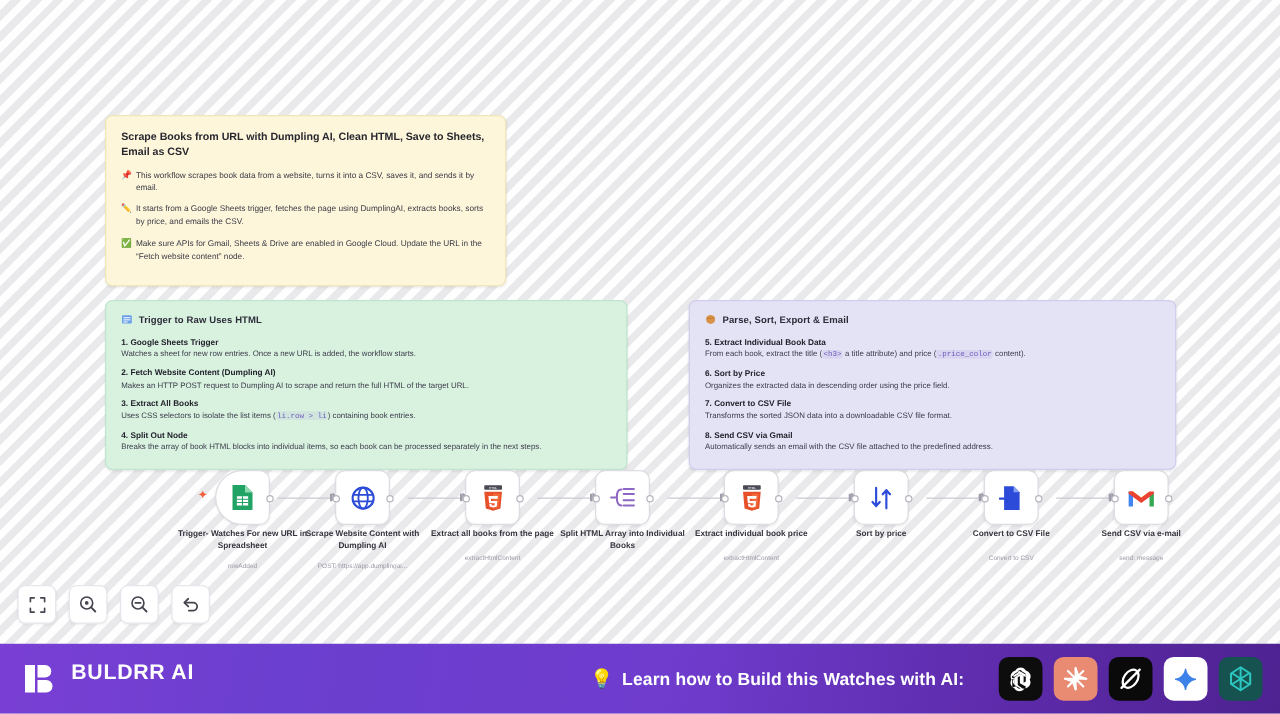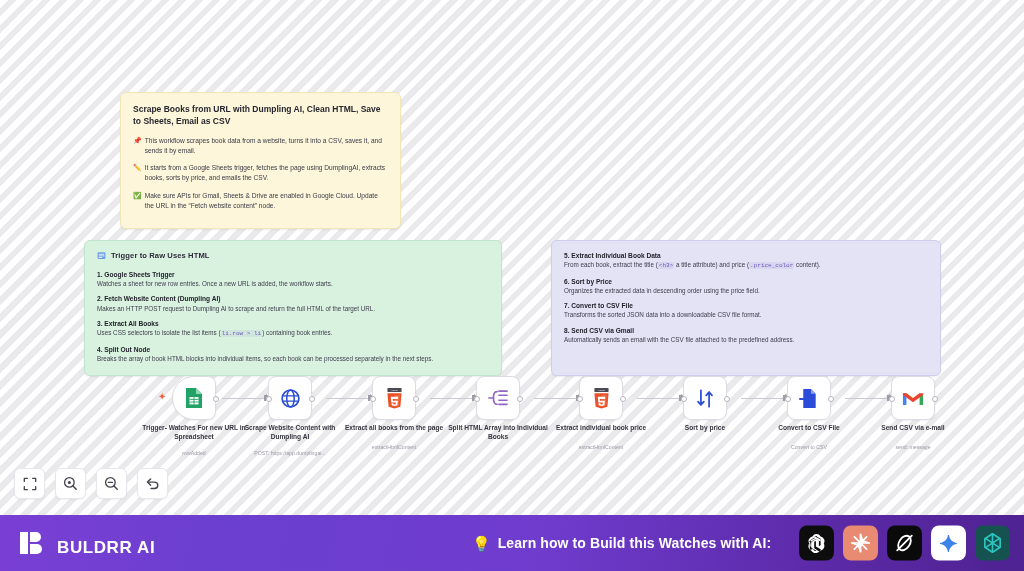--- a/index.html
+++ b/index.html
@@ -28,24 +28,23 @@
 
   
   .note {
     position: absolute;
     border-radius: 6px;
     padding: 10px 12px;
     box-shadow: 0 1px 2px rgba(0,0,0,0.07);
   }
   #note-yellow {
     left: 84px; top: 92px;
-    width: 281px; height: 137px;
+    width: 321px; height: 137px;
     background: #fdf6da;
     border: 1px solid #f0e6b8;
-    margin-left: 36px;
   }
   #note-green {
     left: 84px; top: 240px;
     width: 418px; height: 136px;
     background: #d9f2e0;
     border: 1px solid #bfe6cc;
   }
   #note-purple {
     left: 551px; top: 240px;
     width: 390px; height: 136px;
@@ -205,21 +204,21 @@
   }
 
   
   #brandbar {
     position: absolute;
     left: 0; top: 515px;
     width: 1024px; height: 56px;
     background: linear-gradient(100deg, #7a3fd4 0%, #6b3fcf 22%, #6f3cce 52%, #5c2aa8 80%, #4e2291 100%);
     display: flex; align-items: center;
   }
-  #brand { display: flex; align-items: flex-end; gap: 9px; margin-left: 18px; }
+  #brand { display: flex; align-items: flex-start; gap: 9px; margin-left: 18px; }
   .brand-text {
     color: #ffffff;
     font-size: 17px;
     font-weight: 700;
     letter-spacing: 0.6px;
   }
   #cta {
     position: absolute;
     left: 472px; top: 50%;
     transform: translateY(-50%);
@@ -288,20 +287,27 @@
       <div class="step-h">3. Extract All Books</div>
       <div class="step-b"><span>Uses CSS selectors to isolate the list items (</span><code>li.row &gt; li</code><span>) containing book entries.</span></div>
     </div>
     <div class="step">
       <div class="step-h">4. Split Out Node</div>
       <div class="step-b"><span>Breaks the array of book HTML blocks into individual items, so each book can be processed separately in the next steps.</span></div>
     </div>
   </div>
 
   <div class="note" id="note-purple">
+    <div class="hdr-row">
+      <svg class="hdr-ico" viewBox="0 0 16 16">
+        <circle cx="8" cy="8" r="6.4" fill="#d99246"></circle>
+        <path d="M2.2 6.4h11.6" stroke="#b9762f" stroke-width="1.1"></path>
+      </svg>
+      <span class="hdr-text">Parse, Sort, Export &amp; Email</span>
+    </div>
 
     <div class="step">
       <div class="step-h">5. Extract Individual Book Data</div>
       <div class="step-b"><span>From each book, extract the title (</span><code>&lt;h3&gt;</code><span> a title attribute) and price (</span><code>.price_color</code><span> content).</span></div>
     </div>
     <div class="step">
       <div class="step-h">6. Sort by Price</div>
       <div class="step-b"><span>Organizes the extracted data in descending order using the price field.</span></div>
     </div>
     <div class="step">

